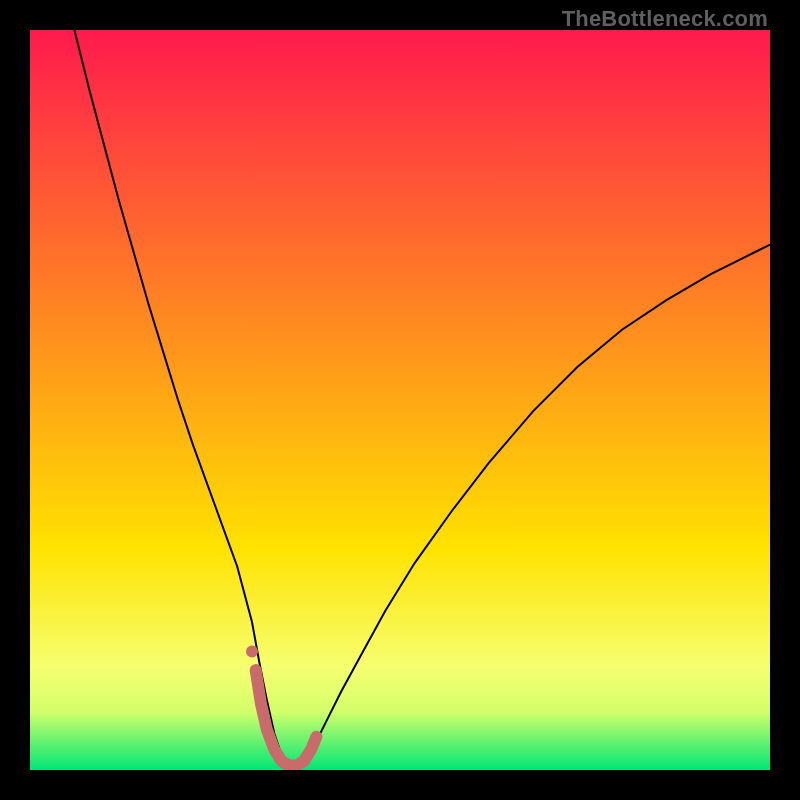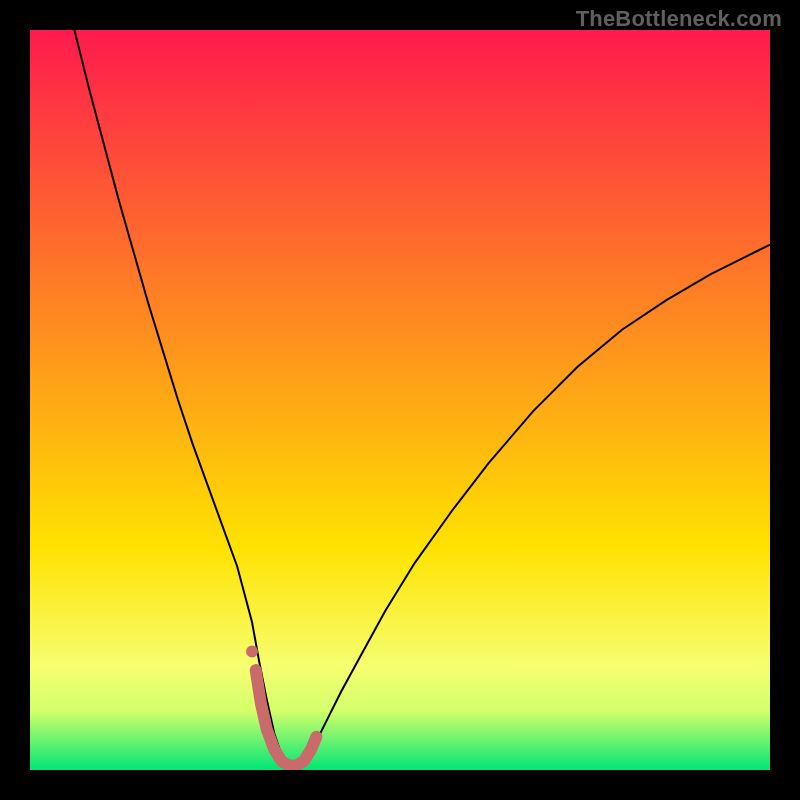--- a/index.html
+++ b/index.html
@@ -13,21 +13,21 @@
   }
   .frame {
     position: relative;
     width: 800px;
     height: 800px;
     background: #000;
   }
   .watermark {
     position: absolute;
     top: 6px;
-    right: 18px;
+    right: 32px;
     color: #5f5f5f;
     font-size: 22px;
     font-weight: bold;
     letter-spacing: 0.2px;
     z-index: 50;
   }
   .plot-wrap {
     position: absolute;
     left: 30px;
     top: 30px;

